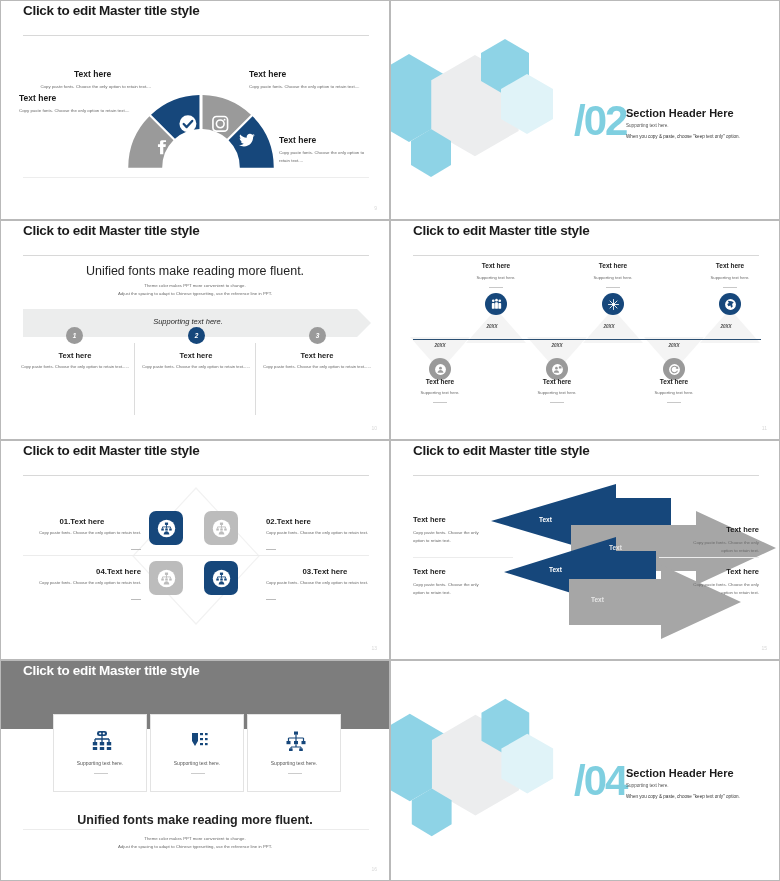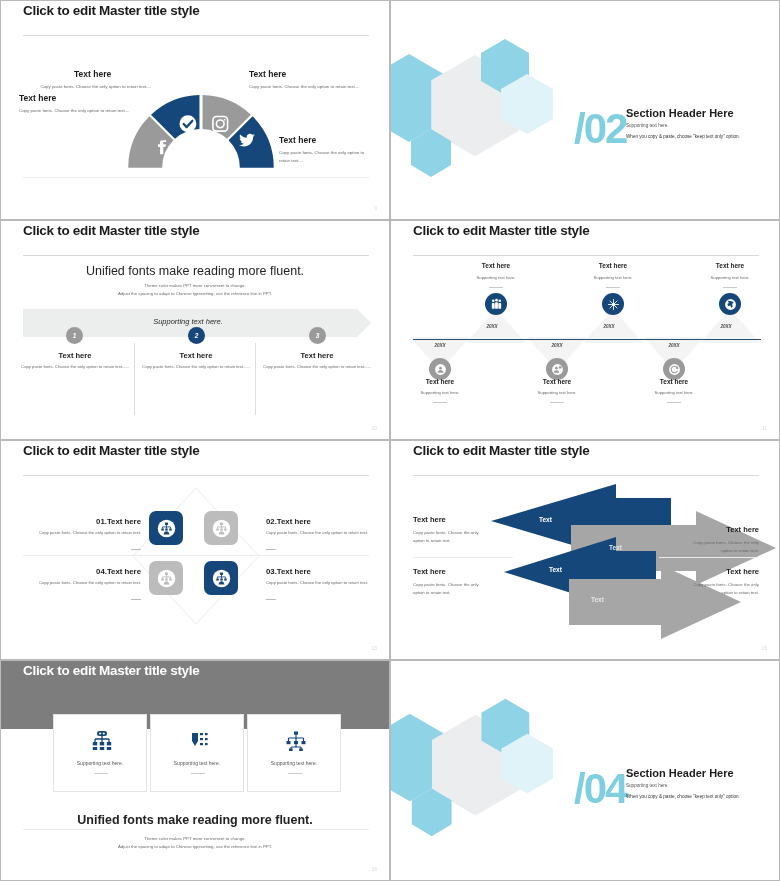--- a/index.html
+++ b/index.html
@@ -48,21 +48,21 @@
   .s1-lbl { position:absolute; }
   .s1-lbl .h { font-size:8.5px; font-weight:bold; color:#1b1b1b; margin-bottom:4px;}
   .s1-lbl .p { font-size:4.4px; color:#6a6a6a; line-height:1.9; }
   .lbl-right { text-align:right; }
   .lbl-left { text-align:left; }
 
   
   .hexwrap { position:absolute; left:0; top:0; width:390px; height:220px; }
   .sec-num {
     position:absolute; font-size:42px; font-weight:bold; color:#7fcfe0;
-    letter-spacing:-2px; line-height:1;margin-top:8px;
+    letter-spacing:-2px; line-height:1;
   }
   .sec-h { position:absolute; font-size:11px; font-weight:bold; color:#1b1b1b; }
   .sec-s1 { position:absolute; font-size:4.6px; color:#555; }
   .sec-s2 { position:absolute; font-size:4.6px; color:#333; }
 
   
   .big-head { position:absolute; width:100%; text-align:center; font-size:12.5px;
               color:#232323; }
   .sub-line { position:absolute; width:100%; text-align:center; font-size:4.3px;
               color:#6a6a6a; line-height:2.1; }
@@ -348,33 +348,33 @@
       <circle cx="12" cy="12" r="11" fill="#fff"></circle>
       <rect x="10" y="4.5" width="4" height="3" fill="#16477b"></rect>
       <path d="M 12 7.5 L 12 10 M 7 10 L 17 10 M 7 10 L 7 12 M 12 10 L 12 12 M 17 10 L 17 12" stroke="#16477b" stroke-width="1.1" fill="none"></path>
       <rect x="5.4" y="12" width="3.2" height="2.6" fill="#16477b"></rect>
       <rect x="10.4" y="12" width="3.2" height="2.6" fill="#16477b"></rect>
       <rect x="15.4" y="12" width="3.2" height="2.6" fill="#16477b"></rect>
       <path d="M 8.4 19.5 C 8.8 16.8 10.2 15.6 12 15.6 C 13.8 15.6 15.2 16.8 15.6 19.5 Z" fill="#16477b"></path>
     </svg>
   </div>
 
-  <div class="b-h" style="left:22px; top:76px; width:118px; text-align:right;">01.Text here</div>
+  <div class="b-h" style="left:22px; top:76px; width:118px; text-align:center;">01.Text here</div>
   <div class="b-p" style="left:22px; top:88px; width:118px; text-align:right;">Copy paste fonts. Choose the only option to retain text.</div>
   <div class="b-dash" style="left:130px; top:108px;"></div>
 
   <div class="b-h" style="left:265px; top:76px; width:118px; text-align:left;">02.Text here</div>
   <div class="b-p" style="left:265px; top:88px; width:110px; text-align:left;">Copy paste fonts. Choose the only option to retain text.</div>
   <div class="b-dash" style="left:265px; top:108px;"></div>
 
   <div class="b-h" style="left:22px; top:126px; width:118px; text-align:right;">04.Text here</div>
   <div class="b-p" style="left:22px; top:138px; width:118px; text-align:right;">Copy paste fonts. Choose the only option to retain text.</div>
   <div class="b-dash" style="left:130px; top:158px;"></div>
 
-  <div class="b-h" style="left:265px; top:126px; width:118px; text-align:left;">03.Text here</div>
+  <div class="b-h" style="left:265px; top:126px; width:118px; text-align:center;">03.Text here</div>
   <div class="b-p" style="left:265px; top:138px; width:110px; text-align:left;">Copy paste fonts. Choose the only option to retain text.</div>
   <div class="b-dash" style="left:265px; top:158px;"></div>
 
   <div class="hline" style="left:22px; top:114px; width:346px;"></div>
   <div class="pagenum">13</div>
 </div>
 
 <div class="slide">
   <div class="slide-title">Click to edit Master title style</div>
   <div class="title-rule"></div>

